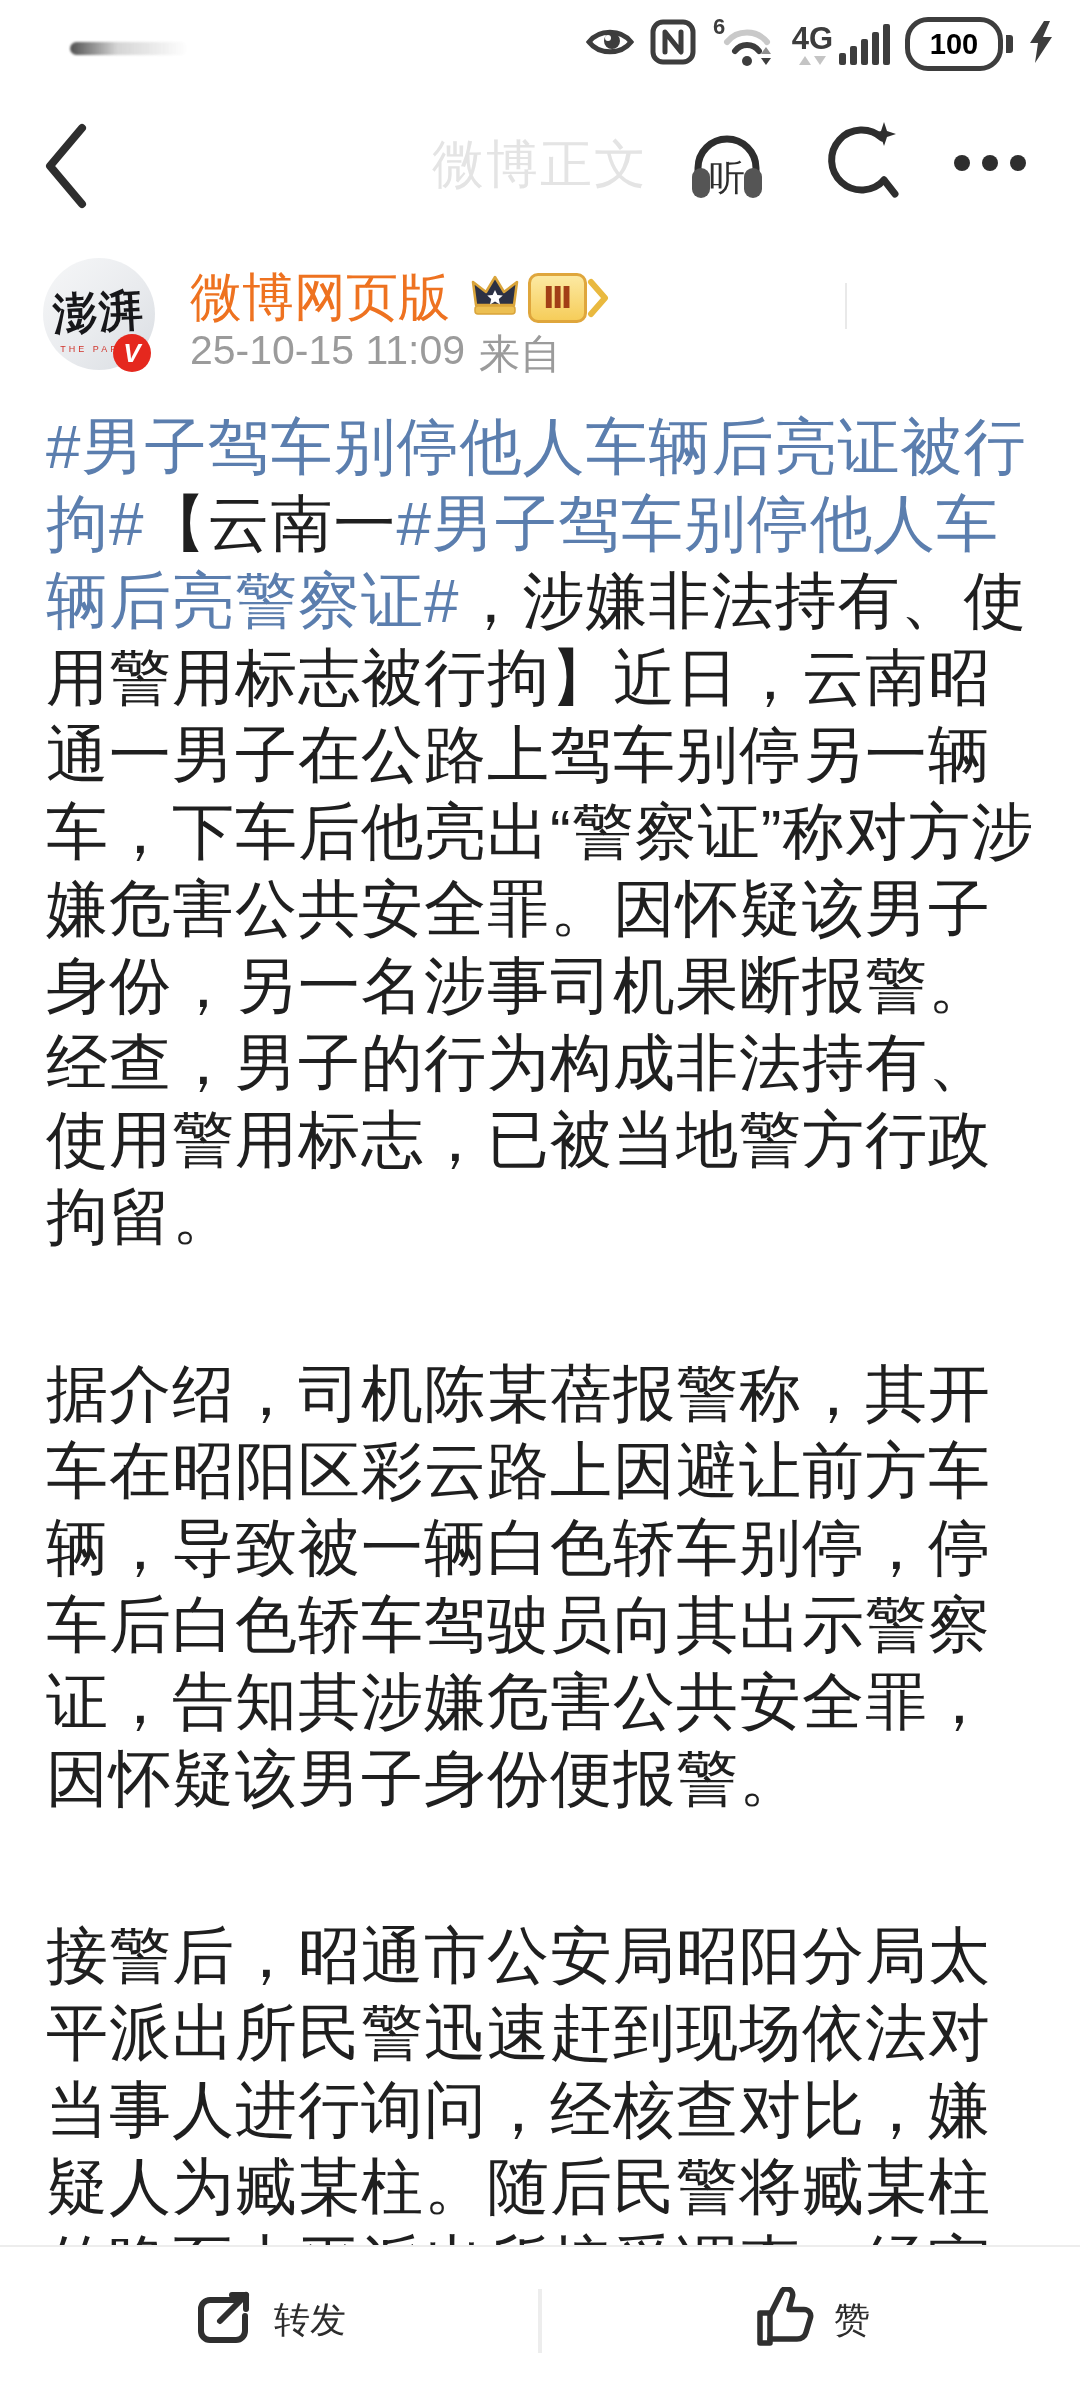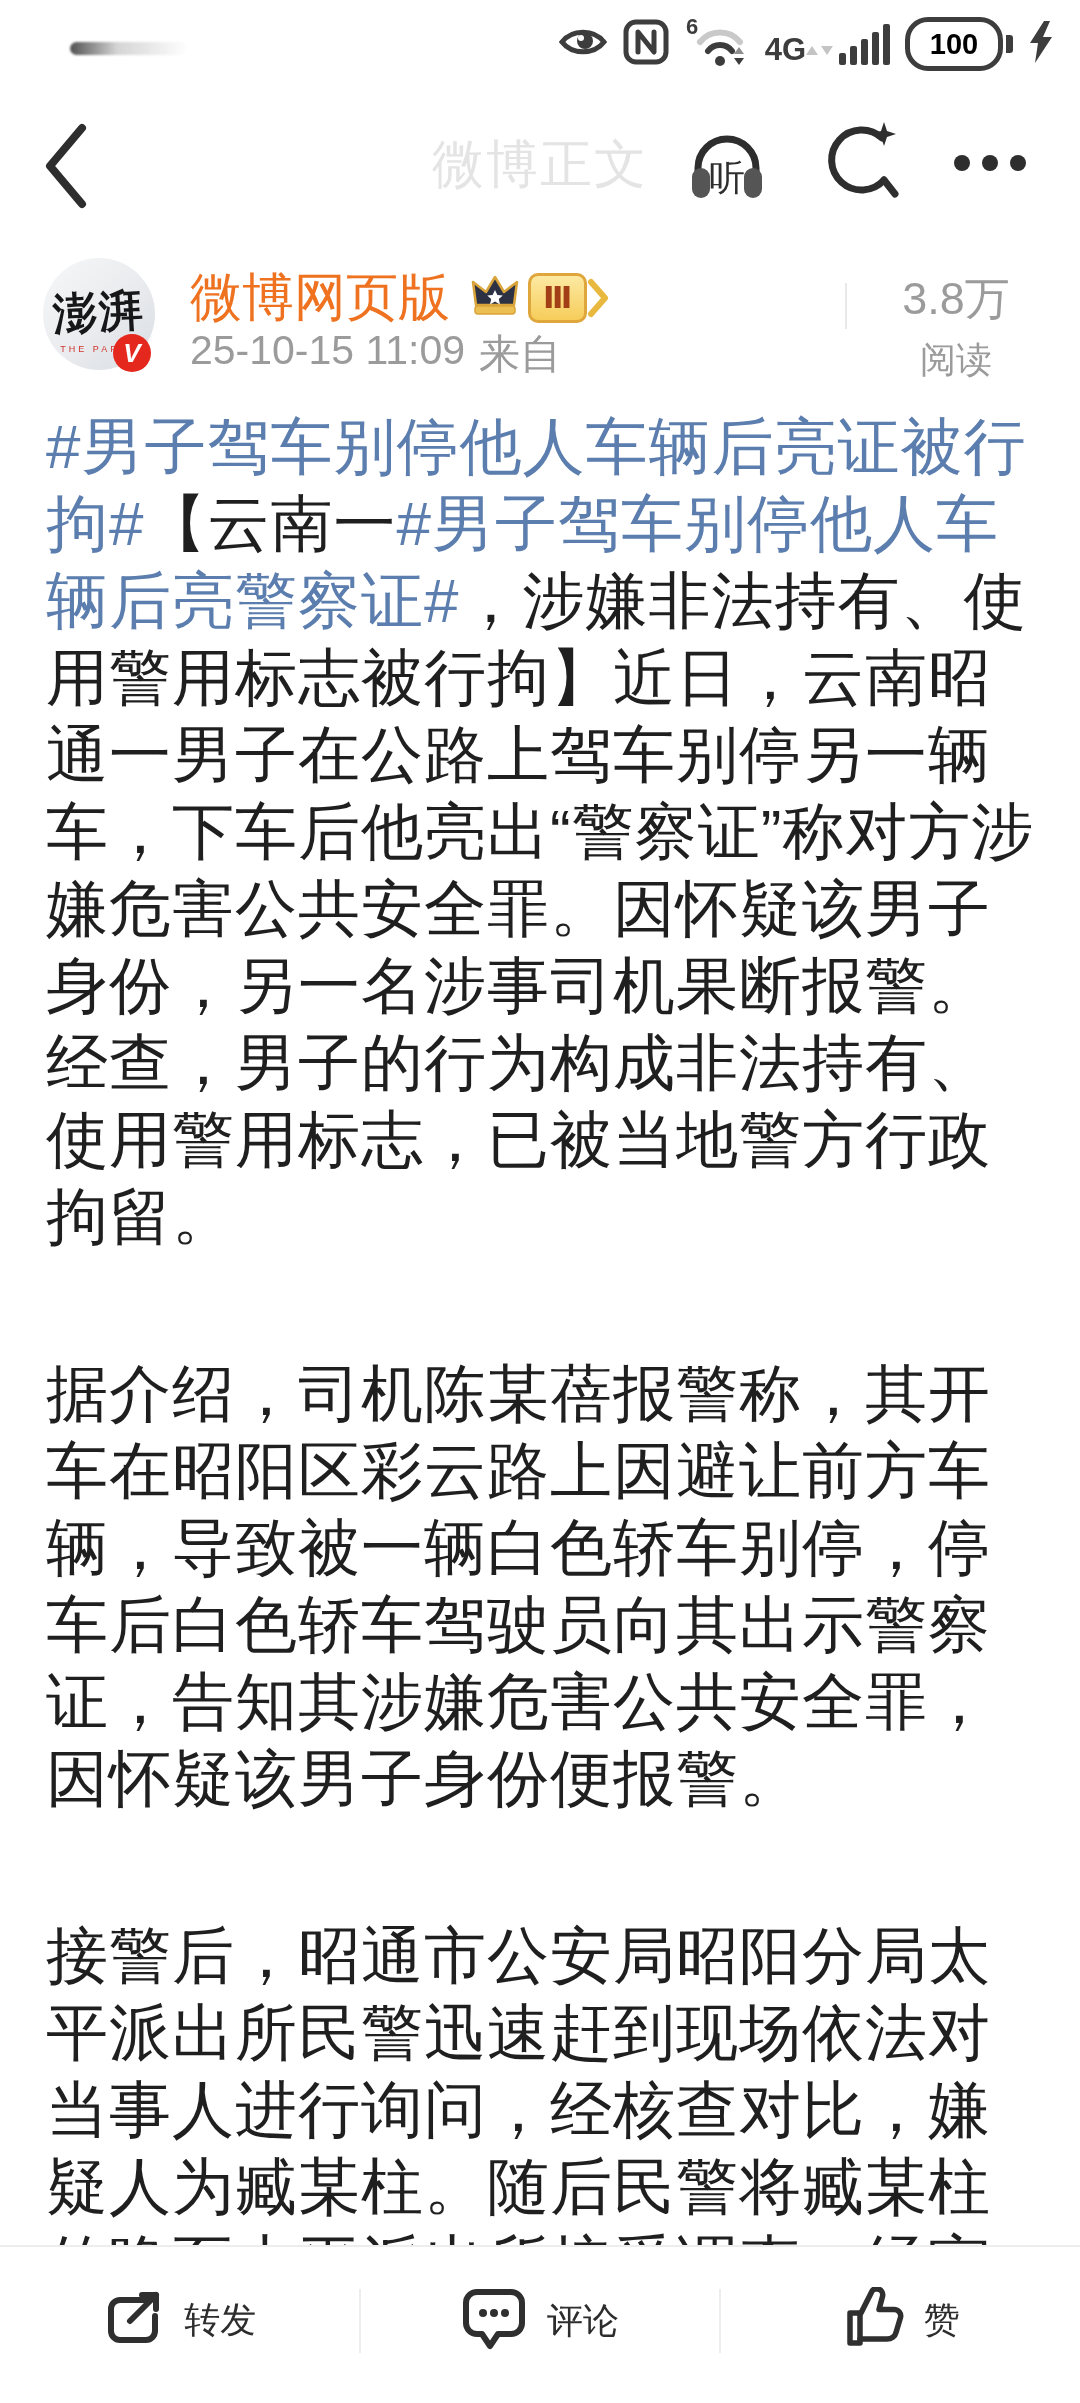--- a/index.html
+++ b/index.html
@@ -6,21 +6,21 @@
     font-family:"Liberation Sans","DejaVu Sans",sans-serif;}
   .screen{position:relative;width:1080px;height:2403px;background:#fff;}
 
   
   .status-bar{position:absolute;top:0;left:0;right:0;height:90px;}
   .smudge{position:absolute;left:70px;top:42px;width:118px;height:13px;border-radius:8px;
     background:linear-gradient(90deg,#3f3f3f,rgba(120,120,120,.35) 40%,rgba(210,210,210,0));
     filter:blur(1px);opacity:.9;}
   .status-icons{position:absolute;right:26px;top:16px;height:56px;display:flex;align-items:center;gap:15px;color:#3d3d3d;}
   .sig-wrap{display:flex;align-items:flex-end;gap:6px;}
-  .sig-4g{display:flex;flex-direction:row;align-items:center;line-height:1;}
+  .sig-4g{display:flex;flex-direction:column;align-items:center;line-height:1;}
   .sig-4g .g4{font-size:31px;font-weight:bold;color:#3d3d3d;}
   .sig-4g .mini-arrows{display:flex;gap:3px;margin-top:2px;}
   .tri-up{width:0;height:0;border-left:6px solid transparent;border-right:6px solid transparent;border-bottom:9px solid #c4c4c4;}
   .tri-dn{width:0;height:0;border-left:6px solid transparent;border-right:6px solid transparent;border-top:9px solid #c4c4c4;}
   .bars{display:flex;align-items:flex-end;gap:4px;height:42px;}
   .bars i{display:block;width:7px;background:#3d3d3d;border-radius:2px;}
   .battery{position:relative;display:flex;align-items:center;}
   .batt-body{width:88px;height:44px;border:5px solid #3d3d3d;border-radius:23px;display:flex;align-items:center;justify-content:center;
     font-size:29px;font-weight:bold;color:#000000;letter-spacing:0;}
   .batt-nub{width:7px;height:18px;background:#3d3d3d;border-radius:0 3px 3px 0;margin-left:3px;}
@@ -186,55 +186,40 @@
         </svg>
       </span>
     </div>
 
     <div class="meta-row">
       <span>25-10-15 11:09</span>
       <span>来自</span>
     </div>
 
     <div class="reads-divider"></div>
-    <div class="reads">
-      <span class="val">3.8万</span>
-      <span class="lbl">阅读</span>
-    </div>
   </div>
 
   <div class="article" id="article">
       <p><span class="seg-link">#男子驾车别停他人车辆后亮证被行拘#</span><span class="seg-text">【云南一</span><span class="seg-link">#男子驾车别停他人车辆后亮警察证#</span><span class="seg-text">，涉嫌非法持有、使用警用标志被行拘】近日，云南昭通一男子在公路上驾车别停另一辆车，下车后他亮出“警察证”称对方涉嫌危害公共安全罪。因怀疑该男子身份，另一名涉事司机果断报警。经查，男子的行为构成非法持有、使用警用标志，已被当地警方行政拘留。</span></p>
       <p><span class="seg-text">据介绍，司机陈某蓓报警称，其开车在昭阳区彩云路上因避让前方车辆，导致被一辆白色轿车别停，停车后白色轿车驾驶员向其出示警察证，告知其涉嫌危害公共安全罪，因怀疑该男子身份便报警。</span></p>
       <p><span class="seg-text">接警后，昭通市公安局昭阳分局太平派出所民警迅速赶到现场依法对当事人进行询问，经核查对比，嫌疑人为臧某柱。随后民警将臧某柱传唤至太平派出所接受调查，经审讯，臧某柱对其非法持有使用警用标志，证件的</span></p>
     </div>
 
   <div class="action-bar">
     <div class="action">
       <span>
         <svg width="62" height="62" viewBox="0 0 62 62">
           <path d="M46 13 H18 a9 9 0 0 0 -9 9 v22 a9 9 0 0 0 9 9 h26 a9 9 0 0 0 9 -9 V29" fill="none" stroke="#2f2f2f" stroke-width="6" stroke-linecap="round"></path>
           <path d="M28 34 L54 8" stroke="#2f2f2f" stroke-width="6" stroke-linecap="round"></path>
           <path d="M40 8 H54 V22" fill="none" stroke="#2f2f2f" stroke-width="6" stroke-linecap="round" stroke-linejoin="round"></path>
         </svg>
       </span>
       <span class="lbl">转发</span>
     </div>
     <div class="vdiv"></div>
-    <div class="action">
-      <span>
-        <svg width="66" height="64" viewBox="0 0 66 64">
-          <path d="M16 5 h34 a11 11 0 0 1 11 11 v20 a11 11 0 0 1 -11 11 h-13 l-8 12 l-8 -12 h-5 a11 11 0 0 1 -11 -11 v-20 a11 11 0 0 1 11 -11 Z" fill="none" stroke="#2f2f2f" stroke-width="6" stroke-linejoin="round"></path>
-          <circle cx="22" cy="26" r="4" fill="#2f2f2f"></circle>
-          <circle cx="33" cy="26" r="4" fill="#2f2f2f"></circle>
-          <circle cx="44" cy="26" r="4" fill="#2f2f2f"></circle>
-        </svg>
-      </span>
-      <span class="lbl">评论</span>
-    </div>
     <div class="vdiv"></div>
     <div class="action">
       <span>
         <svg width="62" height="62" viewBox="0 0 62 62">
           <path d="M8 26 h10 v30 H8 Z" fill="none" stroke="#2f2f2f" stroke-width="5.5" stroke-linejoin="round"></path>
           <path d="M18 52 h27 c4.5 0 8 -2.5 9 -6.5 l4.5 -15 c1 -4 -2 -8 -6.5 -8 H37 l3.5 -13 c1 -4 -1.5 -7.5 -5.5 -7.5 h-1.5 c-1.5 0 -2.8 .8 -3.4 2 L19 26" fill="none" stroke="#2f2f2f" stroke-width="5.5" stroke-linecap="round" stroke-linejoin="round"></path>
         </svg>
       </span>
       <span class="lbl">赞</span>
     </div>

